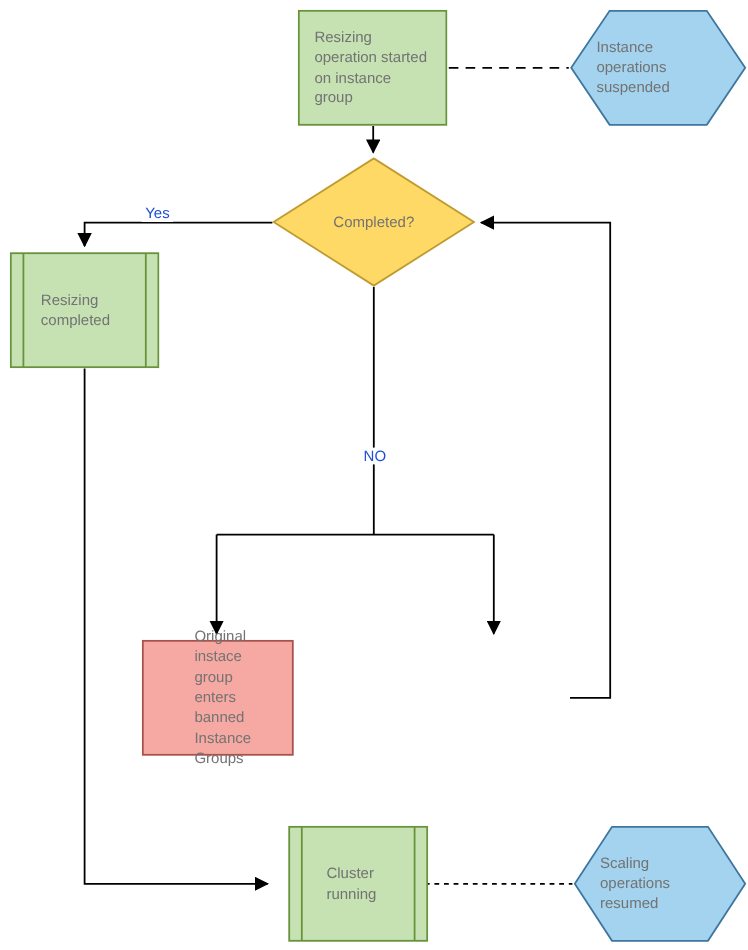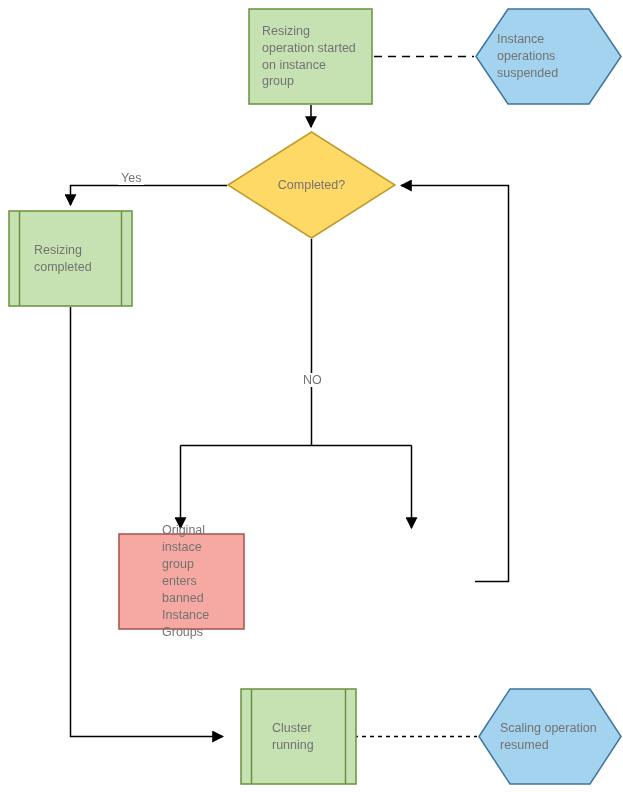--- a/index.html
+++ b/index.html
@@ -15,21 +15,21 @@
   .node svg.shape{position:absolute;left:0;top:0;}
   .node .label{
     position:absolute;inset:0;
     display:flex;align-items:center;justify-content:center;
     text-align:left;
     font-size:12.5px;line-height:1.35;color:#737373;
     box-sizing:border-box;
   }
   .edge-label{
     position:absolute;z-index:3;
-    font-size:12.5px;color:#737373;
+    font-size:12.5px;color:#1d4ed8;
     background:#ffffff;padding:0 3px;
   }
 </style>
 </head>
 <body>
 
 <div class="canvas">
 
   <svg class="edges" width="623" height="792" viewBox="0 0 623 792">
     <defs>
@@ -106,16 +106,16 @@
       <line x1="11.5" y1="1" x2="11.5" y2="96" stroke-width="1.5" stroke="#69923d"></line>
       <line x1="105.5" y1="1" x2="105.5" y2="96" stroke-width="1.5" stroke="#69923d"></line>
     </svg>
     <div class="label" style="padding:0 32px;">Cluster running</div>
   </div>
 
   <div class="node" style="left:478px;top:688px;width:144px;height:97px;">
     <svg class="shape" width="144" height="97">
       <polygon points="1,48.5 32,1 112,1 143,48.5 112,96 32,96" stroke-width="1.5" fill="#a3d3ee" stroke="#3e769f"></polygon>
     </svg>
-    <div class="label" style="padding:0 22px;">Scaling operation resumed</div>
+    <div class="label" style="padding:0 22px;">Scaling operations resumed</div>
   </div>
 
 </div>
 
 </body></html>

